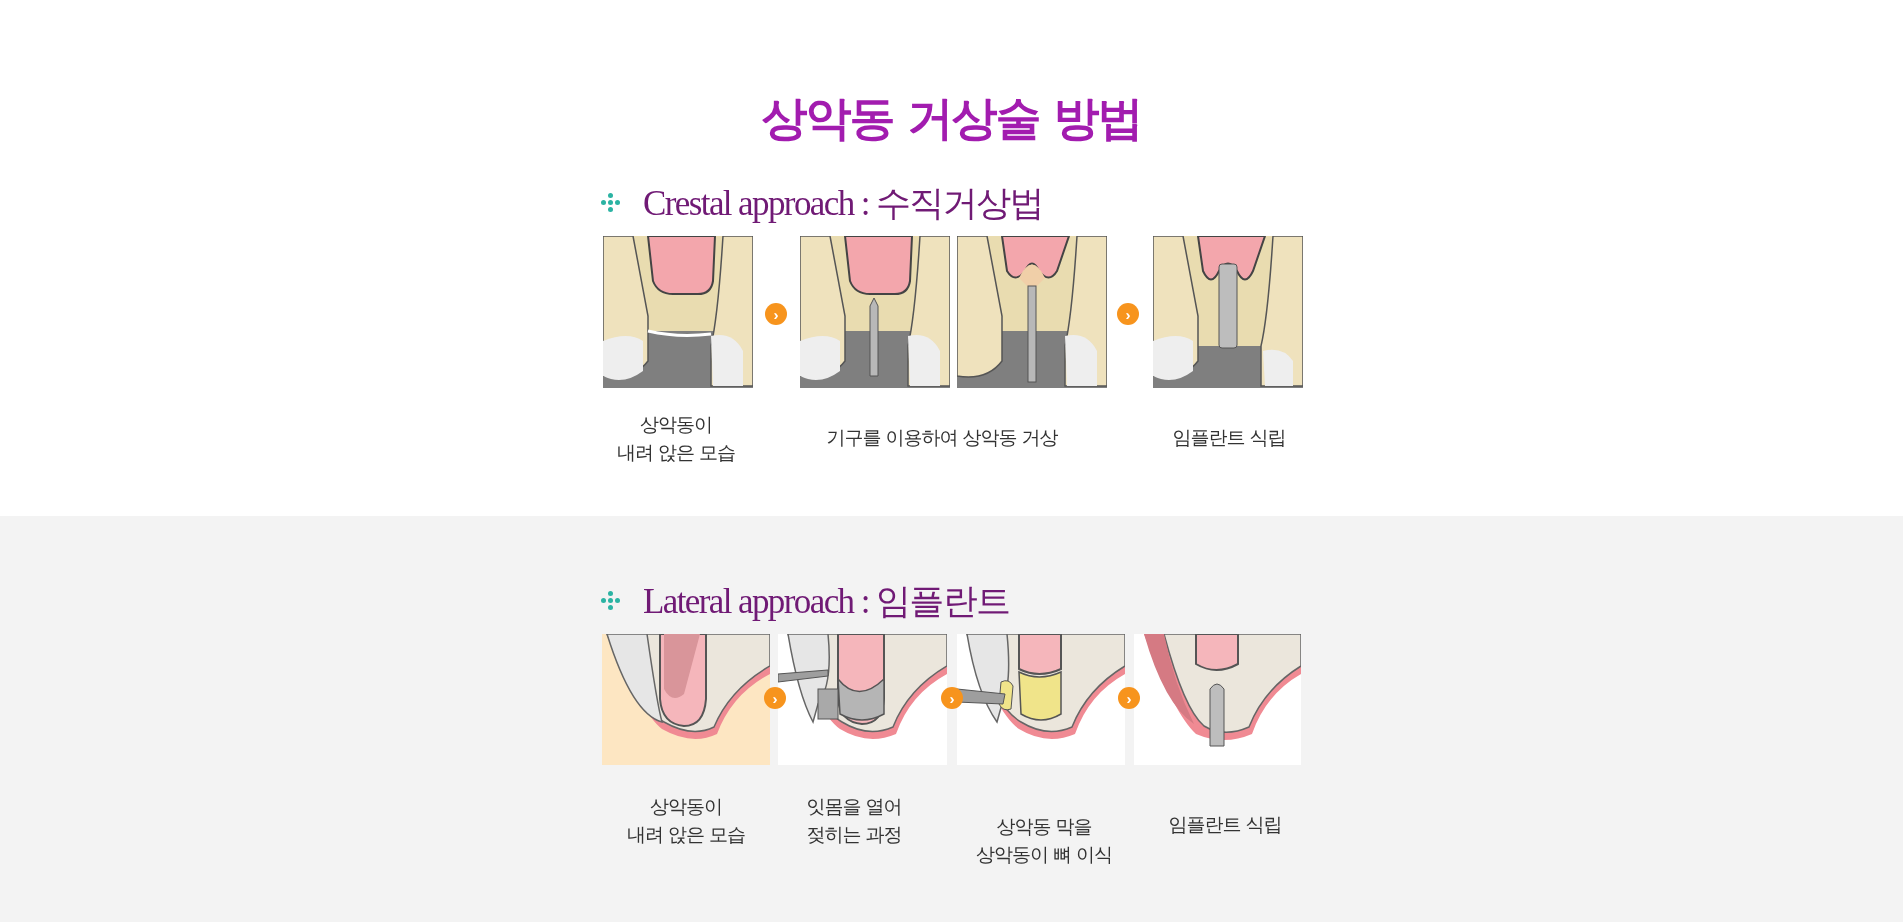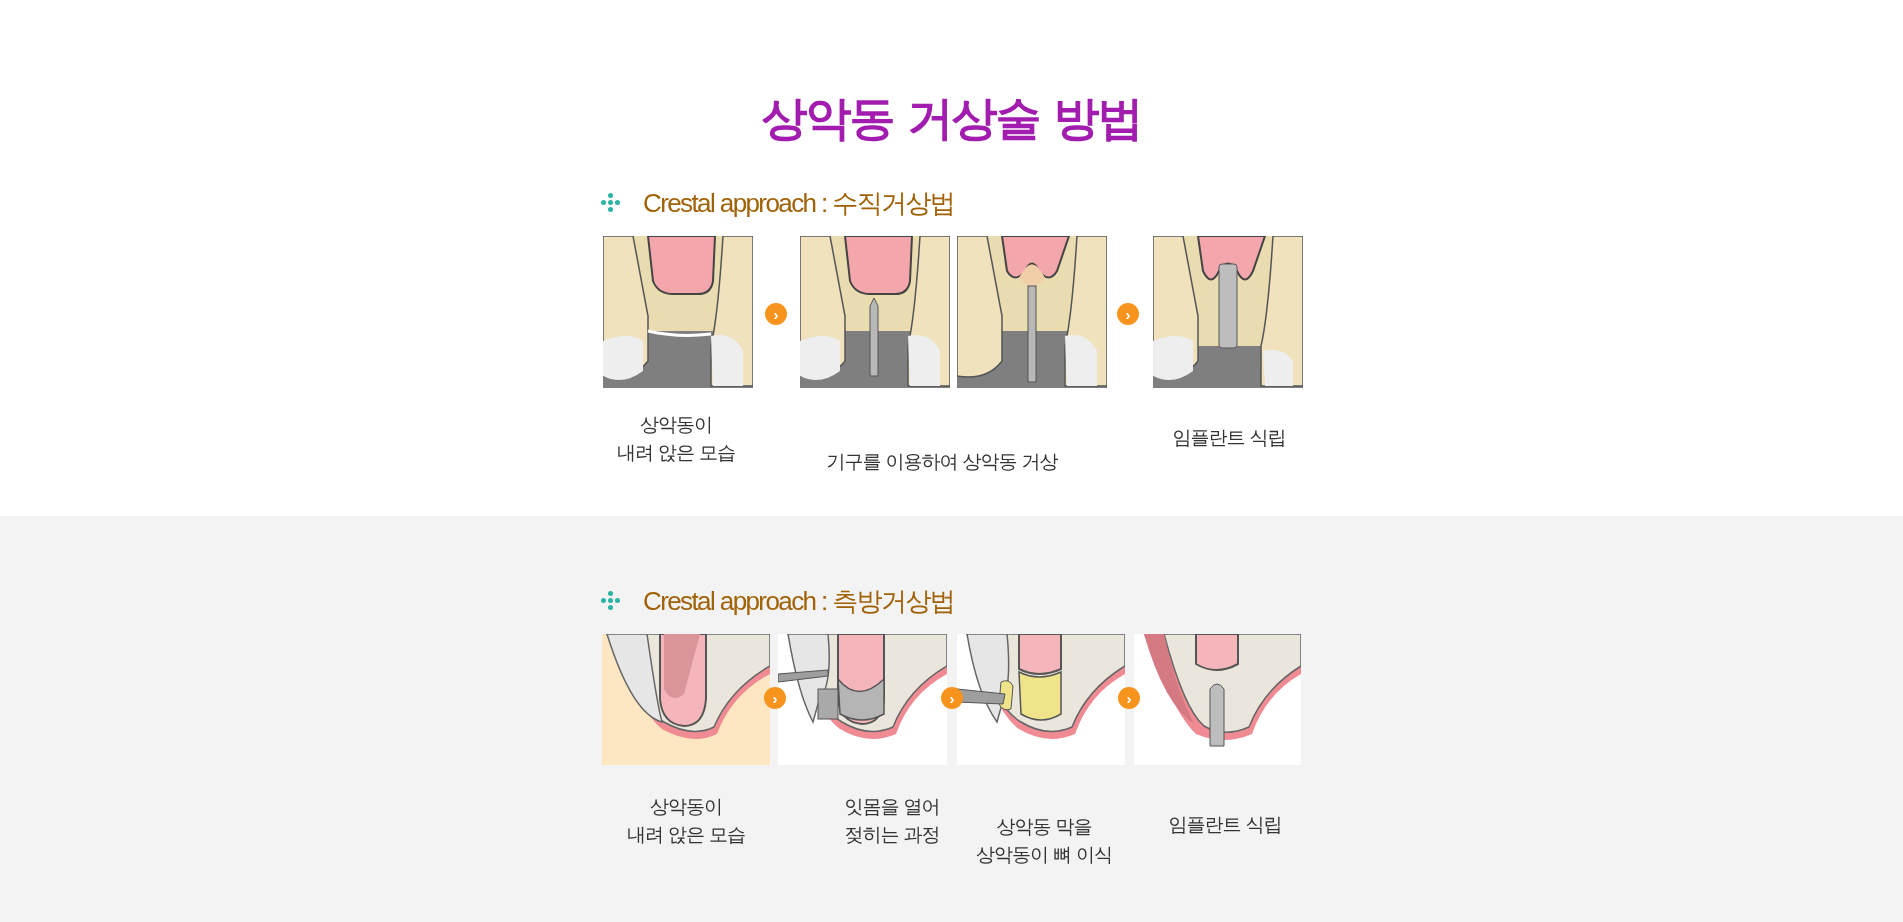--- a/index.html
+++ b/index.html
@@ -3,21 +3,21 @@
 <meta charset="utf-8">
 <style>
   html,body{margin:0;padding:0;}
   body{width:1903px;height:922px;position:relative;overflow:hidden;background:#ffffff;font-family:"Liberation Sans","DejaVu Sans",sans-serif;color:#222;}
   .band-top{position:absolute;left:0;top:0;width:1903px;height:516px;background:#ffffff;}
   .band-bottom{position:absolute;left:0;top:516px;width:1903px;height:406px;background:#f3f3f3;}
   .title{position:absolute;left:0;width:1903px;top:88px;text-align:center;font-size:46px;font-weight:bold;letter-spacing:-2px;color:#a21caf;font-family:"DejaVu Sans",sans-serif;}
   .heading{position:absolute;left:600px;display:flex;align-items:center;height:36px;}
   .heading .dots{position:relative;width:22px;height:22px;margin-right:21px;}
   .heading .dots i{position:absolute;width:5px;height:5px;border-radius:50%;background:#2bb3a3;}
-  .heading .txt{font-size:26px;letter-spacing:-1.6px;color:#a16207;font-family:Liberation Sans, sans-serif;}
+  .heading .txt{font-size:35px;letter-spacing:-1.6px;color:#701a75;font-family:Liberation Serif, serif;}
   .panel{position:absolute;overflow:hidden;box-sizing:border-box;}
   .panel svg{display:block;width:100%;height:100%;}
   .arrow{position:absolute;width:22px;height:22px;border-radius:50%;background:#f7941d;display:flex;align-items:center;justify-content:center;color:#fff;font-size:15px;font-weight:bold;line-height:1;z-index:2;}
   .caption{position:absolute;text-align:center;font-size:19px;line-height:28px;letter-spacing:-1px;color:#333;font-family:"DejaVu Sans",sans-serif;transform:translateX(-50%);white-space:nowrap;}
 </style>
 </head>
 <body>
 
 <div class="band-top"></div>
 <div class="band-bottom"></div>
@@ -86,36 +86,36 @@
     <path d="M120 0 L150 0 L150 150 L108 150 L108 110 Q115 80 120 0 Z" fill="#efe2bd" stroke="#555" stroke-width="1.5"></path>
     <path d="M110 115 Q130 110 140 125 L140 150 L112 150 Z" fill="#eeeeee"></path>
     <rect x="66" y="28" width="18" height="84" rx="3" fill="#bdbdbd" stroke="#555" stroke-width="1"></rect>
   </svg>
 </div>
 
 <div class="caption" style="left:676px;top:410px;">
   <div>상악동이</div>
   <div>내려 앉은 모습</div>
 </div>
-<div class="caption" style="left:942px;top:423px;margin-top:24px;">
+<div class="caption" style="left:942px;top:423px;">
   <div>기구를 이용하여 상악동 거상</div>
 </div>
 <div class="caption" style="left:1229px;top:423px;">
   <div>임플란트 식립</div>
 </div>
 
 <div class="heading" style="top:583px;">
   <span class="dots">
     <i style="left:8px;top:1px;"></i>
       <i style="left:1px;top:8px;"></i>
       <i style="left:8px;top:8px;"></i>
       <i style="left:15px;top:8px;"></i>
       <i style="left:8px;top:15px;"></i>
   </span>
-  <span class="txt">Crestal approach : 측방거상법</span>
+  <span class="txt">Lateral approach : 임플란트</span>
 </div>
 
 <div class="panel" style="left:602px;top:634px;width:168px;height:131px;">
   <svg viewBox="0 0 168 131" preserveAspectRatio="none">
     <rect width="168" height="131" fill="#fde6c2"></rect>
     <path d="M5 0 Q40 80 60 95 Q90 112 115 100 Q130 60 168 40 L168 0 Z" fill="#f08a93"></path>
     <path d="M5 0 Q40 75 62 88 Q90 104 112 93 Q128 55 168 32 L168 0 Z" fill="#ebe6dc" stroke="#666" stroke-width="1.5"></path>
     <path d="M5 0 L45 0 Q55 70 60 88 Q30 80 5 0 Z" fill="#e6e6e6" stroke="#666" stroke-width="1.5"></path>
     <path d="M58 0 L58 65 Q60 90 82 92 Q102 92 104 65 L104 0 Z" fill="#f5b6bb" stroke="#555" stroke-width="2"></path>
     <path d="M62 0 L62 55 Q70 70 82 60 L98 0 Z" fill="#d9959a"></path>
@@ -159,21 +159,21 @@
     <path d="M10 0 L30 0 Q40 50 60 90 Q30 70 10 0 Z" fill="#d57a83"></path>
     <path d="M62 0 L62 30 Q82 42 104 30 L104 0 Z" fill="#f5b6bb" stroke="#555" stroke-width="2"></path>
     <path d="M76 55 Q83 45 90 55 L90 112 L76 112 Z" fill="#bdbdbd" stroke="#555" stroke-width="1"></path>
   </svg>
 </div>
 
 <div class="caption" style="left:686px;top:792px;">
   <div>상악동이</div>
   <div>내려 앉은 모습</div>
 </div>
-<div class="caption" style="left:892px;top:792px;">
+<div class="caption" style="left:854px;top:792px;">
   <div>잇몸을 열어</div>
   <div>젖히는 과정</div>
 </div>
 <div class="caption" style="left:1044px;top:792px;margin-top:20px;">
   <div>상악동 막을</div>
   <div>상악동이 뼈 이식</div>
 </div>
 <div class="caption" style="left:1225px;top:810px;">
   <div>임플란트 식립</div>
 </div>

